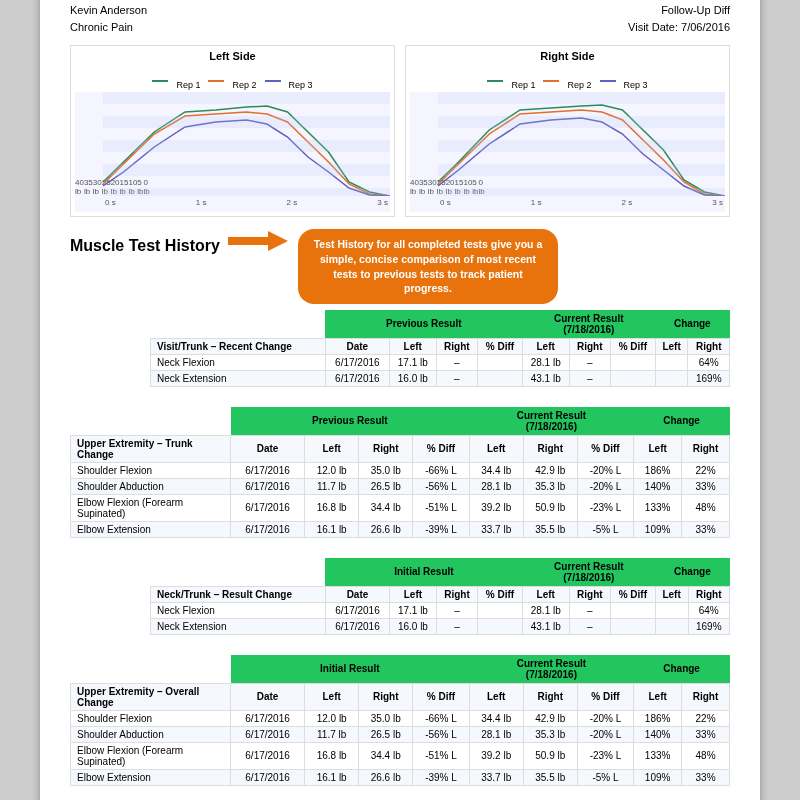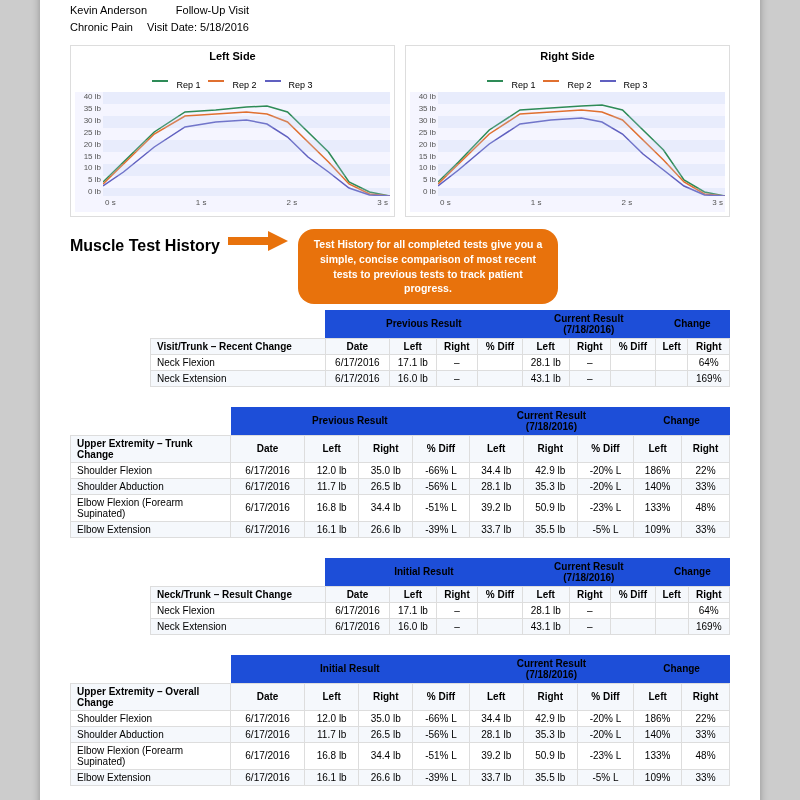--- a/index.html
+++ b/index.html
@@ -16,20 +16,21 @@
     .page {
       background: white;
       width: 720px;
       min-height: 760px;
       padding: 20px 30px;
       box-shadow: 0 2px 8px rgba(0,0,0,0.3);
       position: relative;
     }
     .header {
       display: flex;
+      justify-content: space-between;
       margin-bottom: 10px;
     }
     .header-left, .header-right {
       font-size: 11px;
       line-height: 1.5;
     }
     .header-right { text-align: right; }
     .charts-row {
       display: flex;
       gap: 10px;
@@ -68,21 +69,21 @@
       height: 120px;
       background: #f5f5ff;
     }
     .chart-y-axis {
       position: absolute;
       left: 0;
       top: 0;
       bottom: 16px;
       width: 28px;
       display: flex;
-      flex-direction: column;
+      flex-direction: row;
       justify-content: space-between;
       align-items: flex-end;
       padding-right: 2px;
       font-size: 8px;
       color: #555;
     }
     .chart-x-axis {
       position: absolute;
       bottom: 0;
       left: 28px;
@@ -106,21 +107,21 @@
       font-weight: bold;
       margin: 8px 0 10px 0;
     }
     .data-table {
       width: 100%;
       border-collapse: collapse;
       margin-bottom: 12px;
       font-size: 10px;
     }
     .table-group-header {
-      background: #1d4ed8;
+      background: #22c55e;
       text-align: center;
       font-weight: bold;
       padding: 3px 4px;
       font-size: 10px;
     }
     .row-section-header td {
       background: #dce6f1;
       font-weight: bold;
       padding: 2px 4px;
       border: 1px solid #aaa;
@@ -143,22 +144,22 @@
 <body>
 
 <div class="page">
 
   <div class="header">
     <div class="header-left">
       <div>Kevin Anderson</div>
       <div>Chronic Pain</div>
     </div>
     <div class="header-right">
-      <div>Follow-Up Visit</div>
-      <div>Visit Date: 5/18/2016</div>
+      <div>Follow-Up Diff</div>
+      <div>Visit Date: 7/06/2016</div>
     </div>
   </div>
 
   <div class="charts-row">
 
     <div class="chart-container">
       <div class="chart-title">Left Side</div>
       <div class="chart-legend">
         <div class="legend-item">
           <div class="legend-line" style="background:#2e8b57;"></div>

